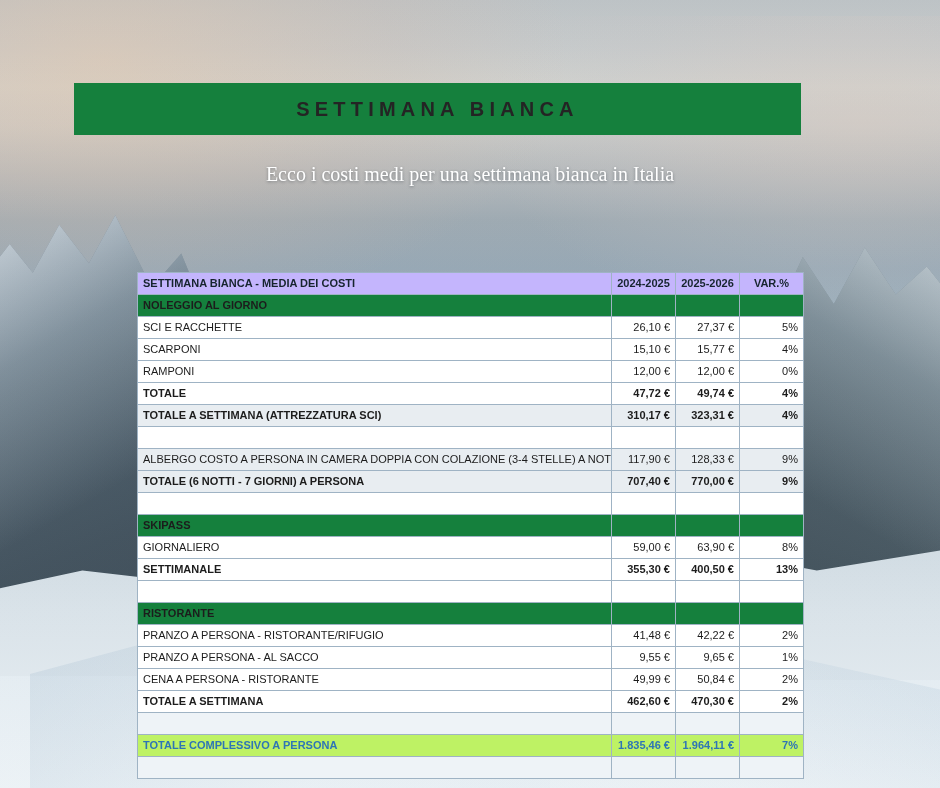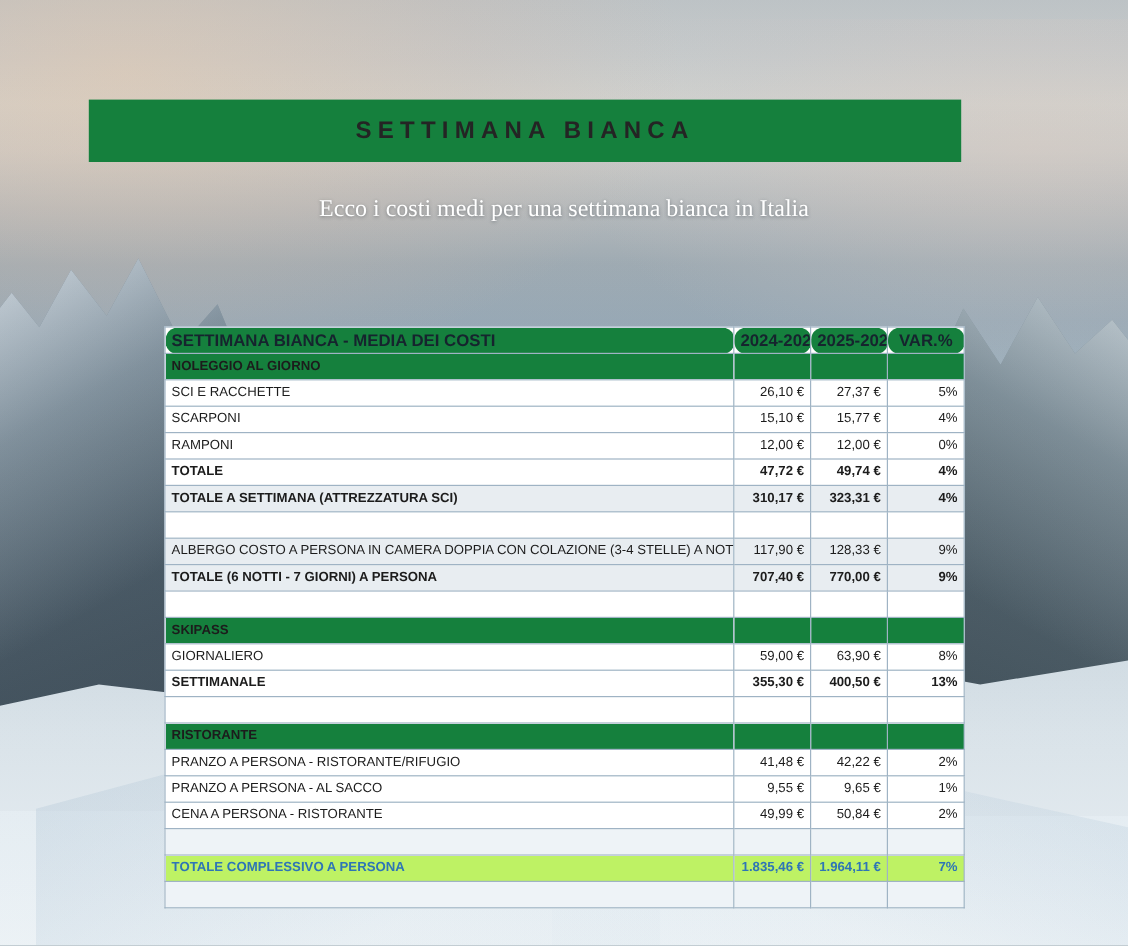--- a/index.html
+++ b/index.html
@@ -202,27 +202,26 @@
     height: 17px;
     line-height: 13px;
     white-space: nowrap;
     overflow: hidden;
   }
   col.c-label { width: 474px; }
   col.c-num   { width: 64px; }
   col.c-var   { width: 64px; }
 
   thead th {
-    background: #15803d;
+    background: #c4b5fd;
     font-weight: bold;
-    font-size: 14px;
+    font-size: 11px;
     text-align: left;
     color: #16242e;
     height: 19px;
-    border-radius: 10px;
   }
   thead th.num { text-align: center; }
 
   td.num { text-align: right; }
   td.var { text-align: right; }
 
   tr.sub td { background: #ffffff; }
   tr.section td:first-child { font-weight: bold; }
   tr.section td { background: #15803d; }
   tr.band td { background: #e8edf1; }
@@ -379,20 +378,26 @@
             <td class="num">9,55 €</td>
             <td class="num">9,65 €</td>
             <td class="var">1%</td>
           </tr>
           <tr class="sub">
             <td>CENA A PERSONA - RISTORANTE</td>
             <td class="num">49,99 €</td>
             <td class="num">50,84 €</td>
             <td class="var">2%</td>
           </tr>
+          <tr class="bold">
+            <td>TOTALE A SETTIMANA</td>
+            <td class="num">462,60 €</td>
+            <td class="num">470,30 €</td>
+            <td class="var">2%</td>
+          </tr>
           <tr class="spacer-light">
             <td></td>
             <td class="num"></td>
             <td class="num"></td>
             <td class="var"></td>
           </tr>
           <tr class="total-person">
             <td>TOTALE COMPLESSIVO A PERSONA</td>
             <td class="num">1.835,46 €</td>
             <td class="num">1.964,11 €</td>

